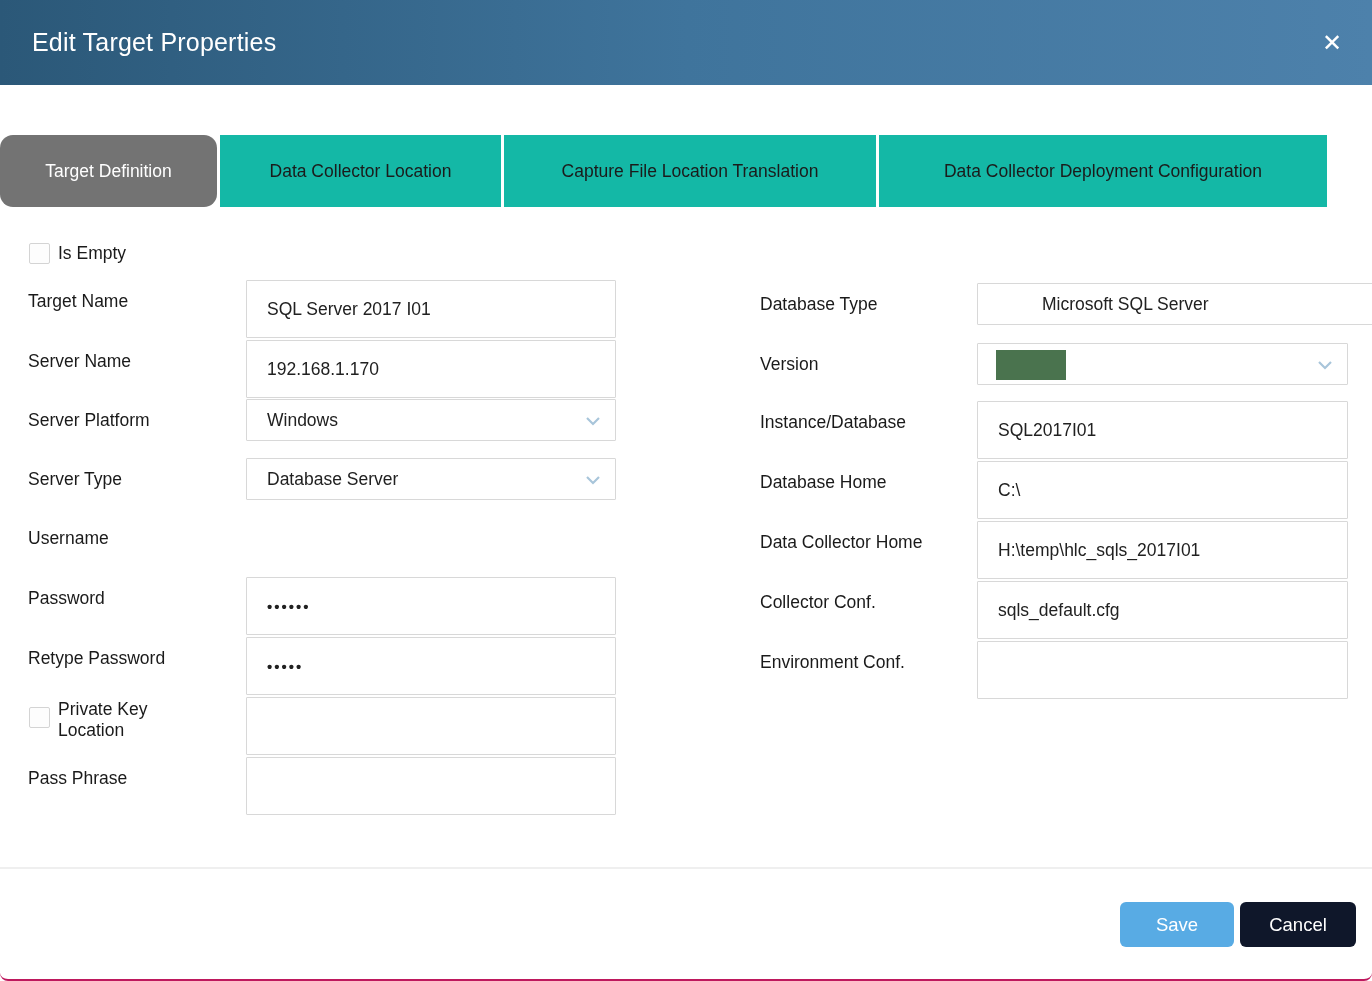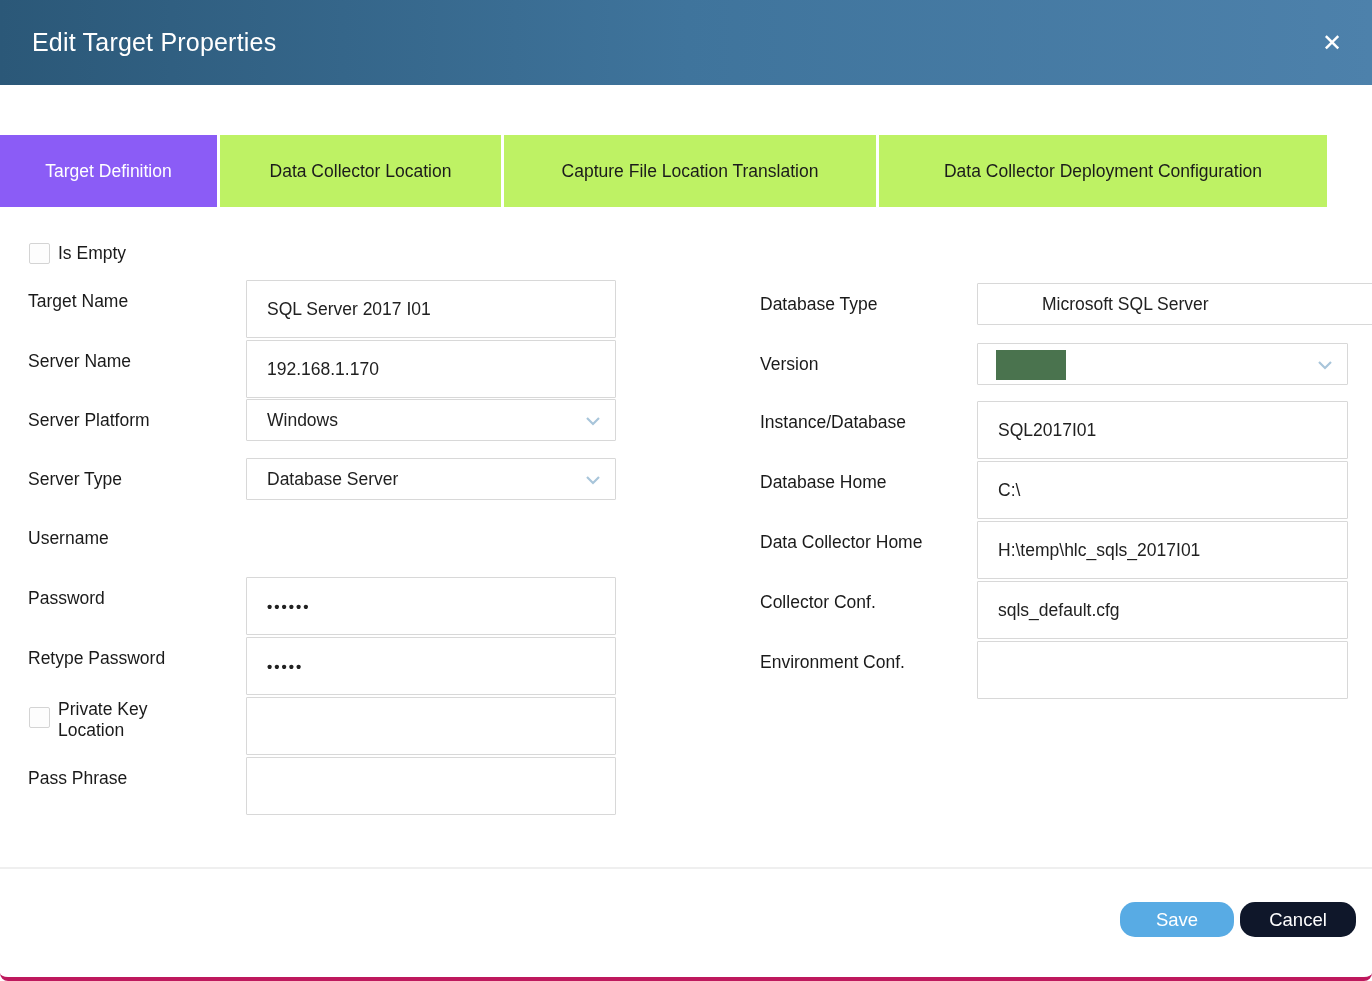--- a/index.html
+++ b/index.html
@@ -1,41 +1,41 @@
 <!DOCTYPE html>
 <html><head>
 <meta charset="utf-8">
 <style>
   html,body{margin:0;padding:0;background:#ffffff;}
   body{font-family:"Liberation Sans","DejaVu Sans",sans-serif;color:#1f1f1f;}
   .dialog{
     position:relative;width:1372px;height:981px;background:#ffffff;
-    border-bottom:4px solid #be185d;border-radius:0 0 8px 8px;overflow:hidden;
+    border-bottom:2px solid #be185d;border-radius:0 0 8px 8px;overflow:hidden;
     box-sizing:border-box;
   }
   
   .titlebar{
     position:absolute;left:0;top:0;width:1372px;height:85px;
     background:linear-gradient(90deg,#2b5878 0%,#3f749c 50%,#4d81ab 100%);
     display:flex;align-items:center;
   }
   .titlebar .title{color:#ffffff;font-size:25px;font-weight:400;margin-left:32px;letter-spacing:.2px;}
   .close-btn{
     position:absolute;right:18px;top:0;height:85px;width:44px;display:flex;
     align-items:center;justify-content:center;color:#ffffff;font-size:24px;
     font-weight:700;cursor:pointer;user-select:none;
   }
   
   .tabs{position:absolute;left:0;top:135px;height:72px;display:flex;}
   .tab{
     height:72px;display:flex;align-items:center;justify-content:center;
-    background:#bef264;color:#1b1b1b;font-size:17.5px;cursor:pointer;
+    background:#14b8a6;color:#1b1b1b;font-size:17.5px;cursor:pointer;
     box-sizing:border-box;margin-right:3px;
   }
-  .tab.active{background:#8b5cf6;color:#ffffff;}
+  .tab.active{background:#737373;color:#ffffff;border-radius:13px;}
   .tab.w1{width:217px;}
   .tab.w2{width:281px;}
   .tab.w3{width:448px;}
   .tab.w4{width:372px;}
   
   .label{
     position:absolute;font-size:17.5px;color:#1a1a1a;line-height:42px;white-space:nowrap;
   }
   .label.two-line{line-height:21px;}
   .text-input{
@@ -53,21 +53,21 @@
   .redact{
     position:absolute;left:18px;top:6px;width:70px;height:30px;background:#4a734e;
   }
   .checkbox{
     position:absolute;width:21px;height:21px;box-sizing:border-box;
     border:1px solid #d4d4d4;background:#fdfdfd;border-radius:2px;cursor:pointer;
   }
   
   .footer-sep{position:absolute;left:0;top:867px;width:1372px;height:2px;background:#efefef;}
   .btn{
-    position:absolute;top:902px;height:35px;border:none;border-radius:15px;
+    position:absolute;top:902px;height:45px;border:none;border-radius:6px;
     font-family:"Liberation Sans","DejaVu Sans",sans-serif;font-size:18.5px;
     color:#ffffff;cursor:pointer;
   }
   .btn.save{left:1120px;width:114px;background:#58abe4;}
   .btn.cancel{left:1240px;width:116px;background:#0f172a;}
 </style>
 </head>
 <body>
 
 <div class="dialog">

